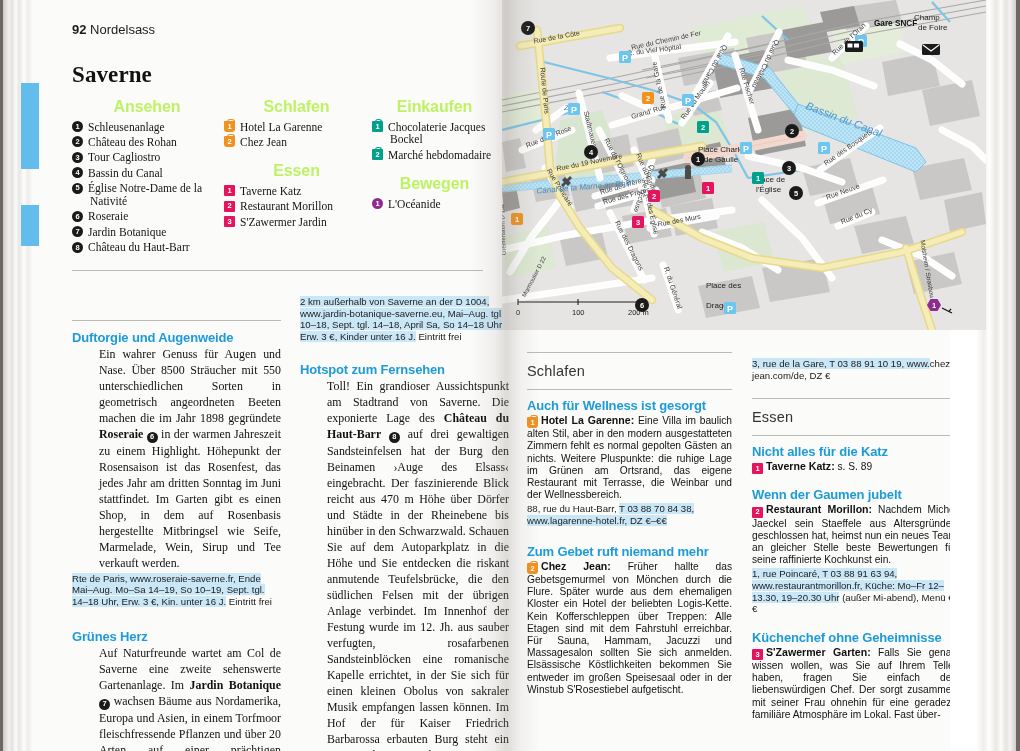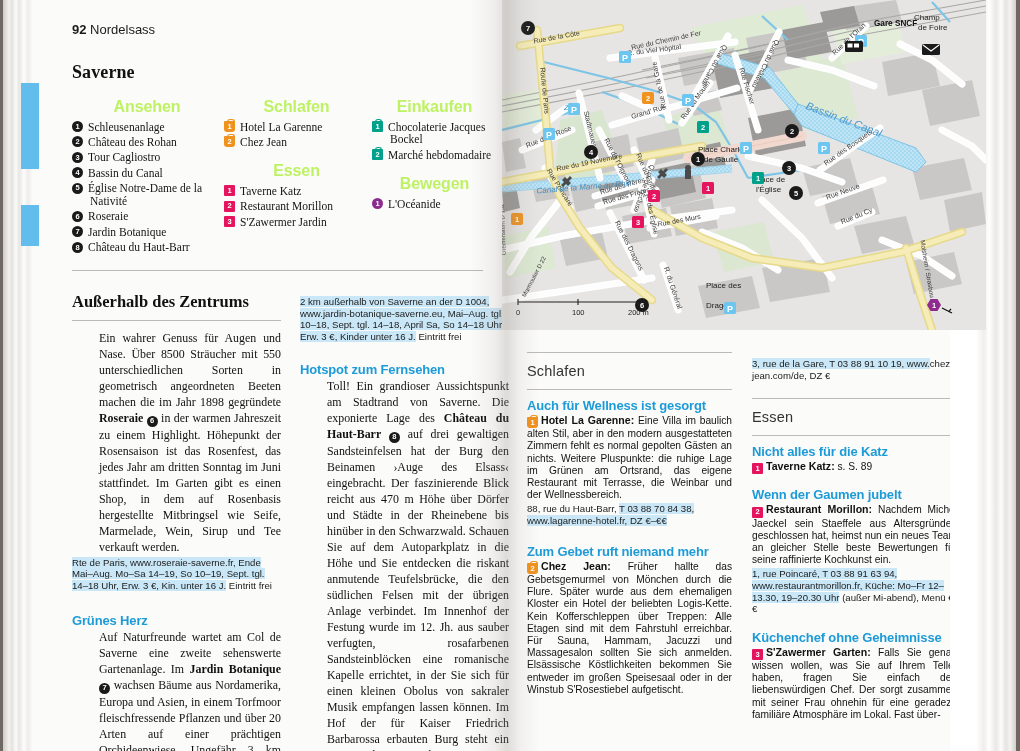--- a/index.html
+++ b/index.html
@@ -27,21 +27,21 @@
 
   
   .tab { position:absolute; left:21px; width:18px; background:#62bdec; z-index:7; }
 
   
   .folio { position:absolute; left:72px; top:22px; font-size:13px; color:#1b1b1b; }
   .folio b { font-weight:700; }
   .folio span { font-weight:400; }
 
   .city-title { position:absolute; left:72px; top:62px;
-      font-family:"Liberation Serif", serif; font-weight:700; font-size:18px; color:#111; letter-spacing:.1px; }
+      font-family:"Liberation Serif", serif; font-weight:700; font-size:23px; color:#111; letter-spacing:.1px; }
 
   .legend { position:absolute; top:98px; }
   .legend h3 { font-size:16px; font-weight:700; color:#bef264; margin-bottom:4px; letter-spacing:-.1px;text-align:center; }
   .legend h3.gap { margin-top:13px; }
   .legend ul { list-style:none; }
   .legend li { display:flex; align-items:flex-start; font-family:"Liberation Serif", serif;
                font-size:11.5px; color:#141414; line-height:13.4px; margin-bottom:1.5px; }
   .legend li .lbl { padding-top:.5px; }
   .legend li .cont { padding-left:18px; }
 
@@ -203,24 +203,24 @@
     <ul>
       <li>
           <span class="mk move">1</span>
           <span class="lbl">L'Océanide</span>
         </li>
     </ul>
   </div>
 
   <div class="rule" style="left:72px; top:270px; width:411px;"></div>
 
-  <div class="sec-head" style="left:72px; top:292px;">Außerhalb des Zentrums</div>
   <div class="rule" style="left:72px; top:320px; width:209px;"></div>
 
   <div class="col" style="left:72px; top:330px;">
+    <div class="blue-head">Duftorgie und Augenweide</div>
     <div class="body"><span>Ein wahrer Genuss für Augen und Nase. Über 8500 Sträucher mit 550 unterschiedlichen Sorten in geometrisch angeordneten Beeten machen die im Jahr 1898 gegründete </span><b>Roseraie</b> <span class="num-dark">6</span><span> in der warmen Jahreszeit zu einem Highlight. Höhepunkt der Rosensaison ist das Rosenfest, das jedes Jahr am dritten Sonntag im Juni stattfindet. Im Garten gibt es einen Shop, in dem auf Rosenbasis hergestellte Mitbringsel wie Seife, Marmelade, Wein, Sirup und Tee verkauft werden.</span></div>
     <div class="info"><span class="hl">Rte de Paris, www.roseraie-saverne.fr, Ende Mai–Aug. Mo–Sa 14–19, So 10–19, Sept. tgl. 14–18 Uhr, Erw. 3 €, Kin. unter 16 J.</span> <span>Eintritt frei</span></div>
 
     <div style="height:22px"></div>
     <div class="blue-head">Grünes Herz</div>
     <div class="body"><span>Auf Naturfreunde wartet am Col de Saverne eine zweite sehenswerte Gartenanlage. Im </span><b>Jardin Botanique</b> <span class="num-dark">7</span><span> wachsen Bäume aus Nordamerika, Europa und Asien, in einem Torfmoor fleischfressende Pflanzen und über 20 Arten auf einer prächtigen Orchideenwiese. Ungefähr 3 km lange Wege führen durch das 3 ha große Gelände.</span></div>
   </div>
 
   <div class="col" style="left:300px; top:296px;">
     <div class="info" style="margin-top:0"><span class="hl">2 km außerhalb von Saverne an der D 1004, www.jardin-botanique-saverne.eu, Mai–Aug. tgl. 10–18, Sept. tgl. 14–18, April Sa, So 14–18 Uhr, Erw. 3 €, Kinder unter 16 J.</span> <span>Eintritt frei</span></div>

